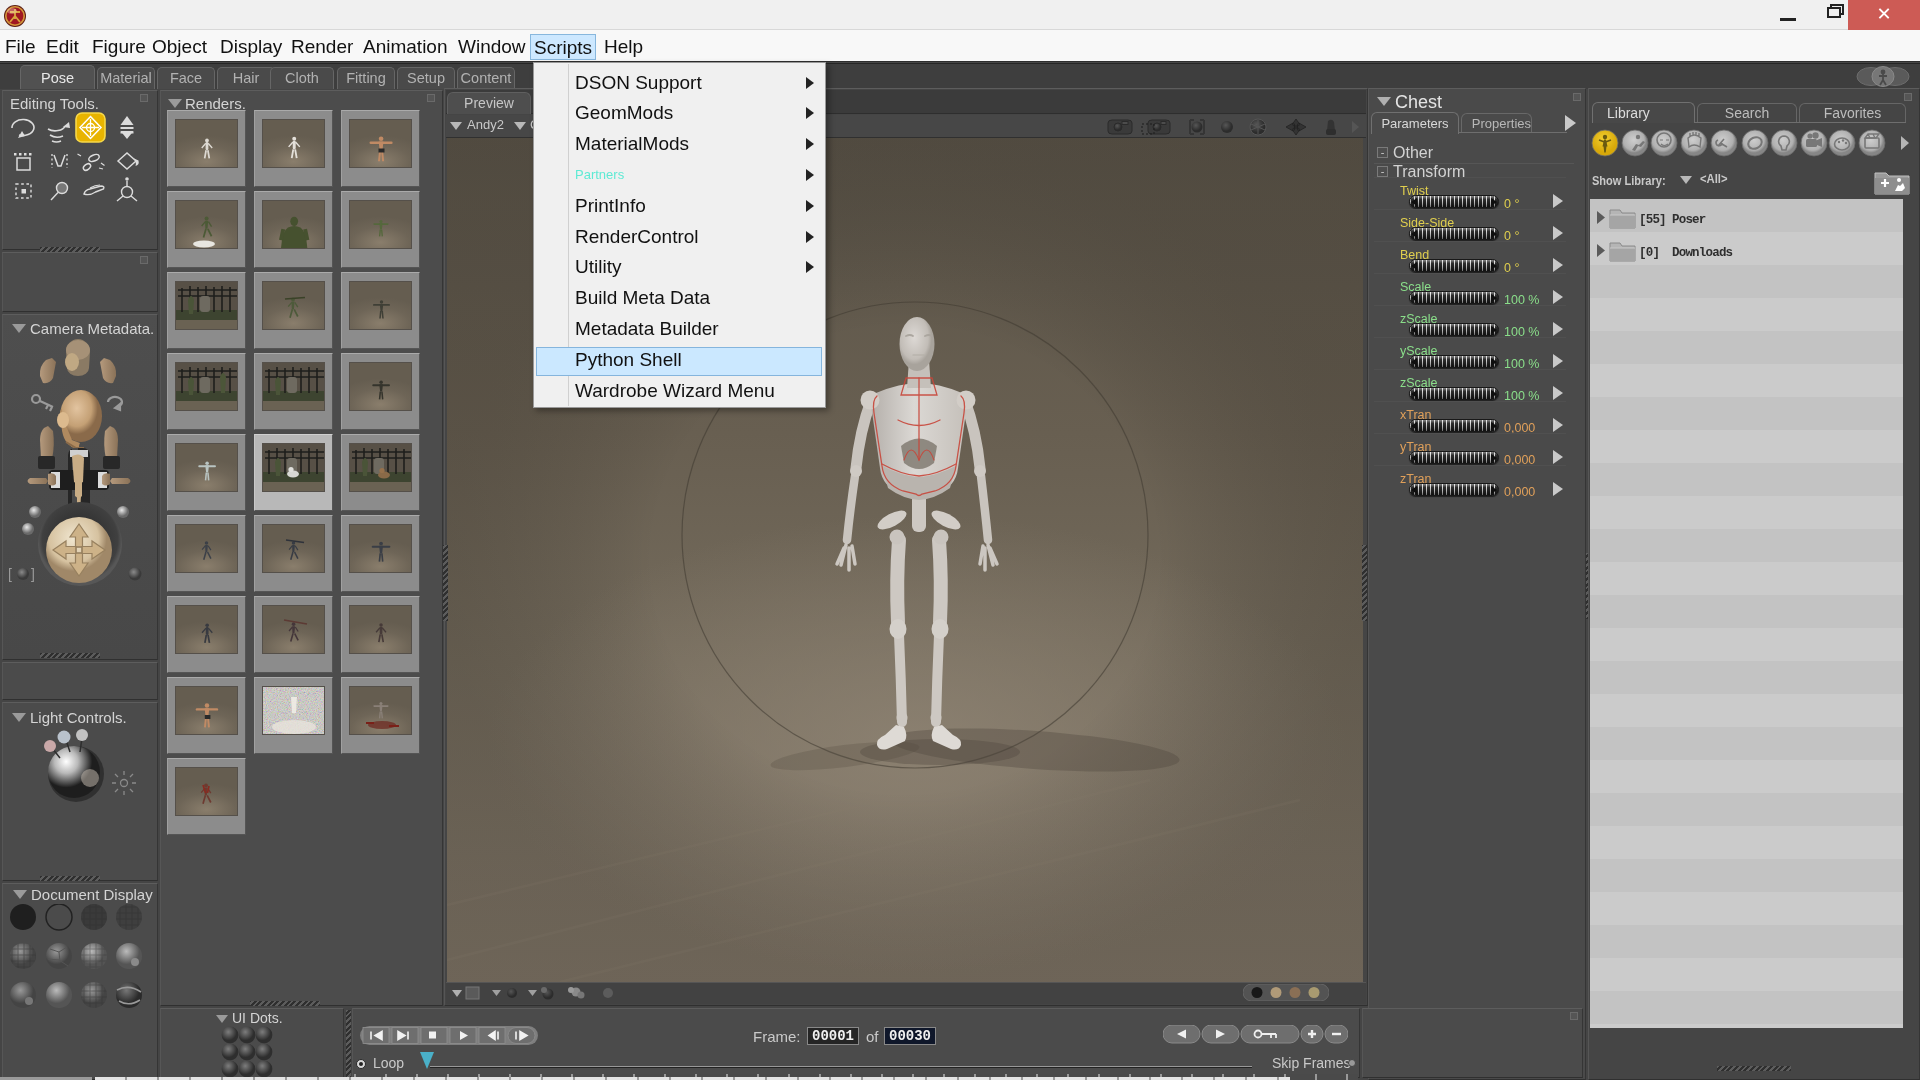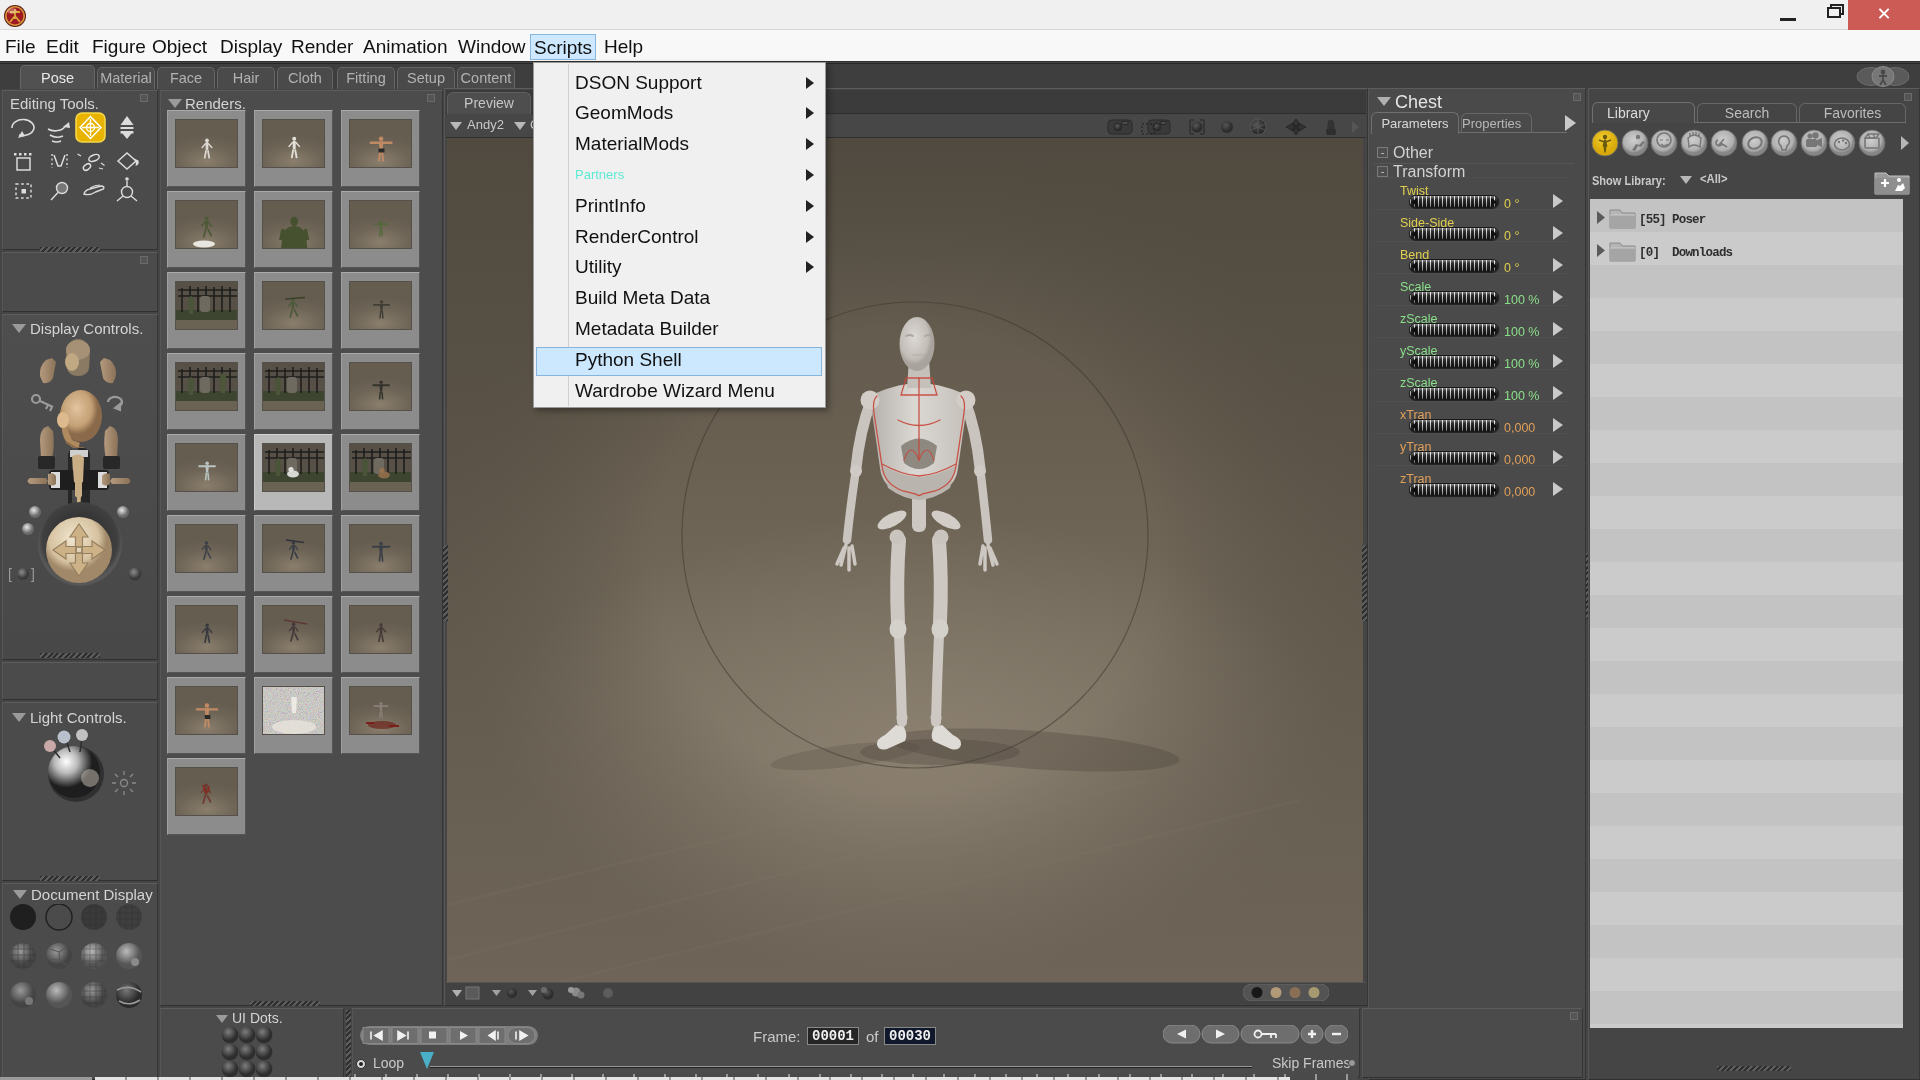--- a/index.html
+++ b/index.html
@@ -71,21 +71,21 @@
 <div class="mitem" style="left:363px">Animation</div>
 <div class="mitem" style="left:458px">Window</div>
 <div class="mitem" id="m-scripts" style="left:530px;padding:0 3px">Scripts</div>
 <div class="mitem" style="left:604px">Help</div>
 
 <div class="abs" id="tabstrip"></div>
 <div class="ttab active" style="left:20px;width:75px">Pose</div>
 <div class="ttab" style="left:97px;width:58px">Material</div>
 <div class="ttab" style="left:157px;width:58px">Face</div>
 <div class="ttab" style="left:217px;width:58px">Hair</div>
-<div class="ttab" style="left:277px;width:56px">Cloth</div>
+<div class="ttab" style="left:270px;width:64px">Cloth</div>
 <div class="ttab" style="left:337px;width:58px">Fitting</div>
 <div class="ttab" style="left:397px;width:58px">Setup</div>
 <div class="ttab" style="left:457px;width:58px">Content</div>
 
 <div class="panel" style="left:2px;top:90px;width:156px;height:160px"></div>
 <div class="phead" style="left:10px;top:95px">Editing Tools.</div>
 <div class="cornerbox" style="left:140px;top:94px"></div>
 <svg class="abs" style="left:2px;top:108px" width="150" height="95" viewBox="0 0 150 95">
  <g stroke="#dcdcdc" stroke-width="1.6" fill="none">
 
@@ -142,21 +142,21 @@
         <path d="M125 78.5 v-5.5 M121 88 l-6 5 M129 88 l6 5"></path>
         <circle cx="125" cy="71" r="1.8" fill="#dcdcdc" stroke="none"></circle>
  </g>
 </svg>
 <div class="hatchh" style="left:40px;top:247px;width:60px"></div>
 <div class="panel" style="left:2px;top:252px;width:156px;height:60px"></div>
 <div class="cornerbox" style="left:140px;top:256px"></div>
 
 <div class="panel" style="left:2px;top:314px;width:156px;height:346px;background:linear-gradient(#4e4e4e,#484848)"></div>
 <div class="tri" style="left:12px;top:324px;border-left:7px solid transparent;border-right:7px solid transparent;border-top:9px solid #9a9a9a"></div>
-<div class="phead" style="left:30px;top:320px">Display Controls.</div>
+<div class="phead" style="left:30px;top:320px">Camera Metadata.</div>
 <svg class="abs" style="left:2px;top:336px" width="156" height="260" viewBox="0 0 156 260">
  <defs>
   <radialGradient id="skin" cx="40%" cy="35%">
           <stop offset="0%" stop-color="#e2c4a0"></stop>
           <stop offset="70%" stop-color="#c4a075"></stop>
           <stop offset="100%" stop-color="#8a6a4a"></stop>
         </radialGradient>
   <radialGradient id="graysph" cx="40%" cy="35%">
           <stop offset="0%" stop-color="#e8e8e8"></stop>
           <stop offset="100%" stop-color="#6a6a6a"></stop>
@@ -795,21 +795,21 @@
 <div class="hatchv" style="left:1362px;top:545px;height:76px"></div>
 <div class="hatchv" style="left:1583px;top:553px;height:66px"></div>
 <div class="hatchv" style="left:443px;top:545px;height:76px"></div>
 
 <div class="panel" style="left:1368px;top:88px;width:218px;height:992px;background:#4a4a4a"></div>
 <div class="tri" style="left:1377px;top:97px;border-left:7px solid transparent;border-right:7px solid transparent;border-top:9px solid #b0b0b0"></div>
 <div class="phead" style="left:1395px;top:92px;font-size:18px;color:#e4e4e4">Chest</div>
 <div class="cornerbox" style="left:1573px;top:93px"></div>
 <div class="abs" style="left:1371px;top:132px;width:196px;height:1px;background:#6e6e6e"></div>
 <div class="abs" style="left:1371px;top:112px;width:88px;height:22px;background:#4a4a4a;border:1px solid #707070;border-bottom:none;border-radius:6px 6px 0 0;color:#d8d8d8;font-size:13px;text-align:center;line-height:21px">Parameters</div>
-<div class="abs" style="left:1461px;top:113px;width:71px;height:19px;background:transparent;border:1px solid #686868;border-bottom:none;border-radius:6px 6px 0 0;color:#b8b8b8;font-size:13px;text-align:left;line-height:19px">Properties</div>
+<div class="abs" style="left:1461px;top:113px;width:71px;height:19px;background:transparent;border:1px solid #686868;border-bottom:none;border-radius:6px 6px 0 0;color:#b8b8b8;font-size:13px;text-align:right;line-height:19px">Properties</div>
 <div class="tri" style="left:1565px;top:115px;border-top:8px solid transparent;border-bottom:8px solid transparent;border-left:11px solid #c9c9c9"></div>
 <div class="abs" style="left:1377px;top:147px;width:11px;height:11px;border:1px solid #7a7a7a;background:#4e4e4e;color:#ccc;font-size:11px;line-height:9px;text-align:center">-</div>
 <div class="abs" style="left:1393px;top:144px;font-size:16px;color:#d2d2d2">Other</div>
 <div class="abs" style="left:1374px;top:163px;width:200px;height:1px;background:#404040;border-bottom:1px solid #565656"></div>
 <div class="abs" style="left:1377px;top:166px;width:11px;height:11px;border:1px solid #7a7a7a;background:#4e4e4e;color:#ccc;font-size:11px;line-height:9px;text-align:center">-</div>
 <div class="abs" style="left:1393px;top:163px;font-size:16px;color:#d2d2d2">Transform</div>
 <div class="prow-div" style="top:177px"></div>
 <div class="abs" style="left:1400px;top:184px;font-size:12.5px;color:#e0cf4e">Twist</div>
 <div class="dial" style="left:1409px;top:195px"></div>
 <div class="pv" style="left:1504px;top:197px;color:#e0cf4e;font-size:12.5px">0 °</div>

